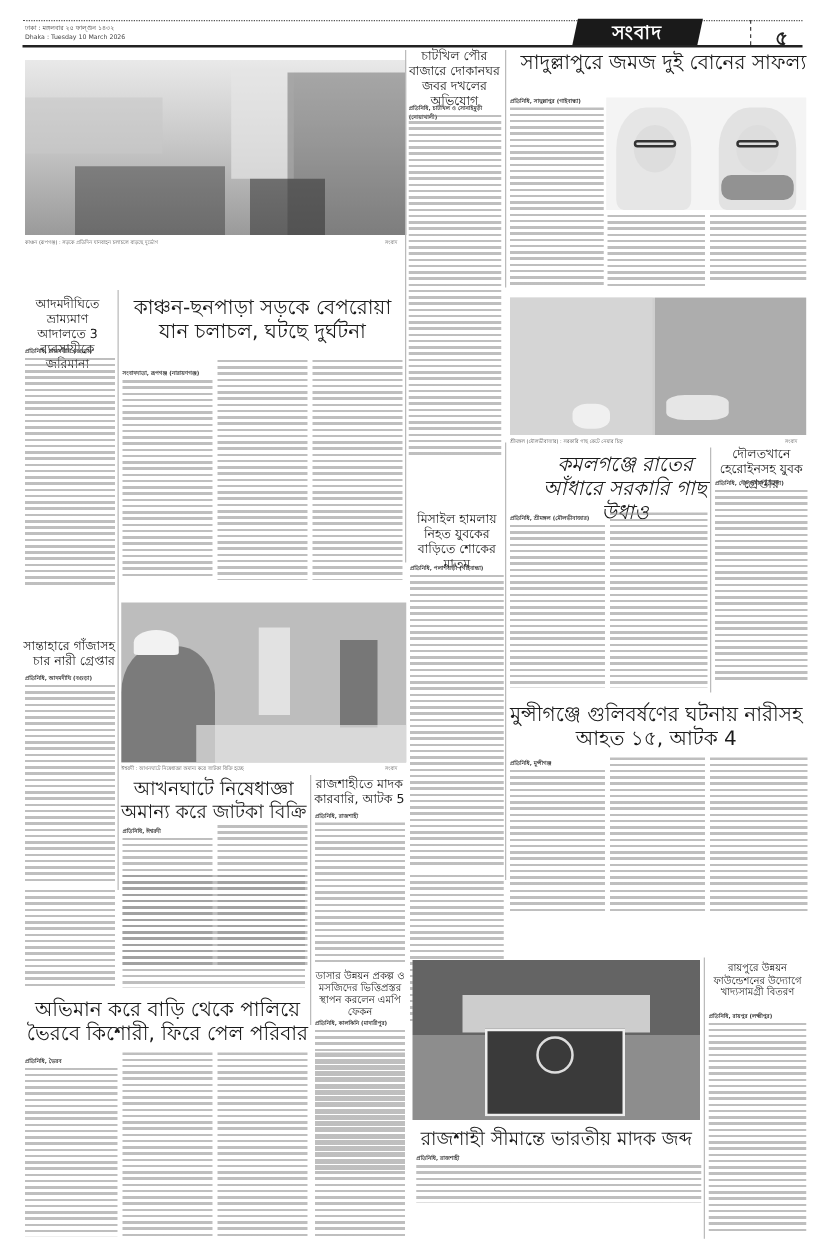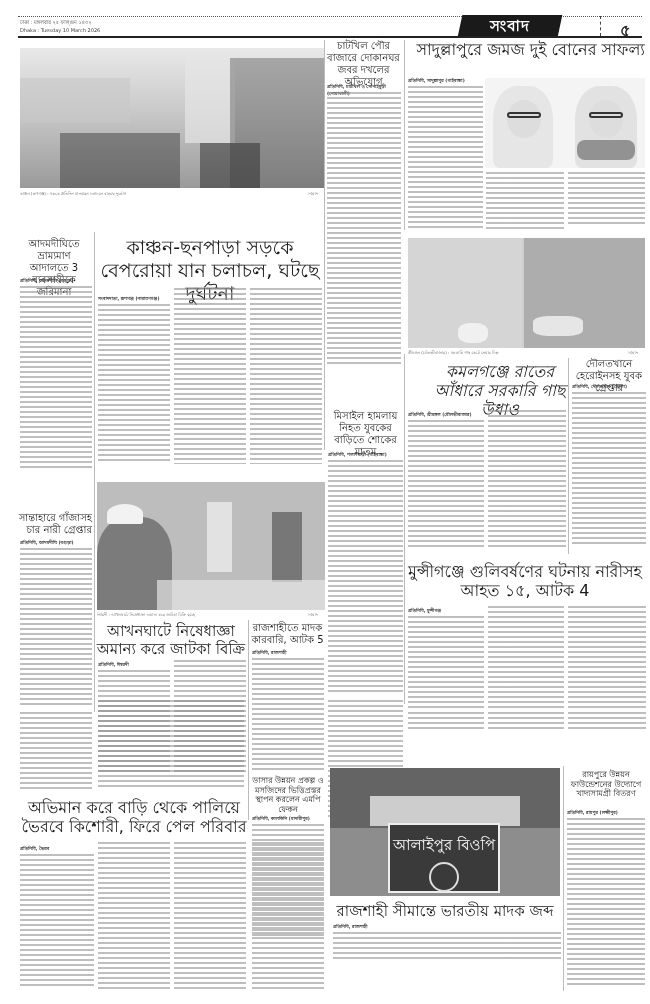--- a/index.html
+++ b/index.html
@@ -19,21 +19,21 @@
   .page-no { position: absolute; left: 620px; top: 18px; font-size: 16px; font-weight: bold; color: #222; }
 
   
   .photo { position: absolute; background: linear-gradient(180deg,#e9e9e9 0%,#c9c9c9 45%,#9a9a9a 100%); overflow: hidden; }
   .photo .shade { position: absolute; background: rgba(60,60,60,.35); }
   .caption { position: absolute; font-size: 4px; color: #555; white-space: nowrap; overflow: hidden; }
   .credit { position: absolute; font-size: 4px; color: #555; }
 
   
   .hl { position: absolute; text-align: center; font-family: "DejaVu Sans", sans-serif; color: #1a1a1a; line-height: 1.2; }
-  .hl-xl { font-size: 19px; }
+  .hl-xl { font-size: 16px; }
   .hl-l  { font-size: 16px; }
   .hl-m  { font-size: 15px; }
   .hl-s  { font-size: 10px; }
   .byline { position: absolute; font-size: 4.5px; font-weight: bold; color: #333; }
 
   
   .txt { position: absolute; overflow: hidden;
          background-image: repeating-linear-gradient(180deg, #8a8a8a 0px, #8a8a8a 2px, transparent 2px, transparent 5px);
          opacity: .55; }
   .vsep { position: absolute; border-left: 1px solid #bbb; }
@@ -166,21 +166,20 @@
 
 <div class="hl hl-s" style="left:565px;top:770px;width:82px;font-size:8px;">রায়পুরে উন্নয়ন ফাউন্ডেশনের উদ্যোগে খাদ্যসামগ্রী বিতরণ</div>
 <div class="byline" style="left:567px;top:810px;">প্রতিনিধি, রায়পুর (লক্ষ্মীপুর)</div>
 <div class="txt" style="left:567px;top:818px;width:78px;height:170px;"></div>
 <div class="vsep" style="left:563px;top:766px;height:225px;"></div>
 
 <div class="photo" style="left:330px;top:768px;width:230px;height:128px;background:#8d8d8d;">
   <div class="shade" style="left:0;top:0;width:230px;height:60px;background:rgba(60,60,60,.5)"></div>
   <div class="shade" style="left:40px;top:28px;width:150px;height:30px;background:rgba(240,240,240,.75)"></div>
   <div class="bgb-board" style="left:58px;top:55px;width:112px;height:70px;">
-    <div class="bgb-title">আলাইপুর বিওপি</div>
     <div class="bgb-emblem"></div>
   </div>
 </div>
 <div class="hl hl-m" style="left:330px;top:902px;width:230px;">রাজশাহী সীমান্তে ভারতীয় মাদক জব্দ</div>
 <div class="byline" style="left:333px;top:924px;">প্রতিনিধি, রাজশাহী</div>
 <div class="txt" style="left:333px;top:932px;width:228px;height:30px;"></div>
 
 <div class="hl hl-l" style="left:20px;top:798px;width:228px;">অভিমান করে বাড়ি থেকে পালিয়ে ভৈরবে কিশোরী, ফিরে পেল পরিবার</div>
 <div class="byline" style="left:20px;top:846px;">প্রতিনিধি, ভৈরব</div>
 <div class="txt" style="left:20px;top:854px;width:74px;height:135px;"></div>

